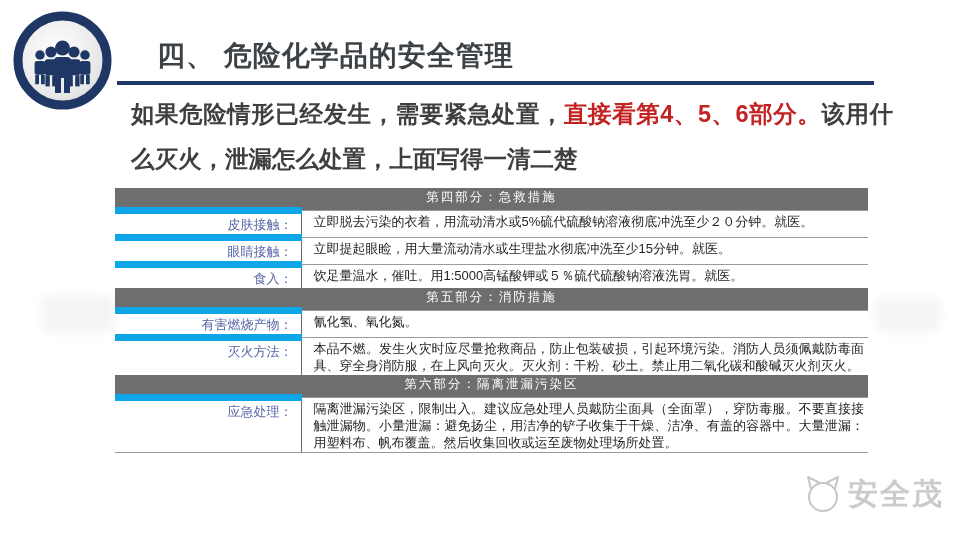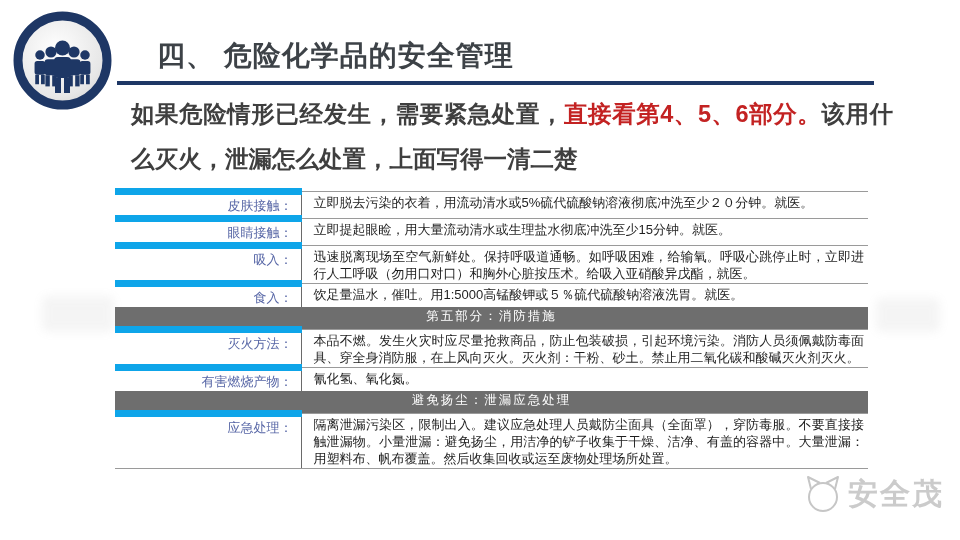--- a/index.html
+++ b/index.html
@@ -126,49 +126,48 @@
   <div class="title-underline"></div>
 
   <p class="subtitle"><span>如果危险情形已经发生，需要紧急处置，</span><span class="hl">直接看第4、5、6部分。</span><span>该用什么灭火，泄漏怎么处置，上面写得一清二楚</span></p>
 
   <table class="msds" id="msds-table">
     <colgroup>
         <col class="c-label">
         <col class="c-text">
       </colgroup>
   <tbody>
+        <tr class="section">
+          <td colspan="2">第四部分：急救措施</td>
+        </tr>
         <tr>
           <td class="label">皮肤接触：</td>
           <td class="text">立即脱去污染的衣着，用流动清水或5%硫代硫酸钠溶液彻底冲洗至少２０分钟。就医。</td>
         </tr>
         <tr>
           <td class="label">眼睛接触：</td>
           <td class="text">立即提起眼睑，用大量流动清水或生理盐水彻底冲洗至少15分钟。就医。</td>
         </tr>
         <tr>
-          <td class="label">吸入：</td>
-          <td class="text">迅速脱离现场至空气新鲜处。保持呼吸道通畅。如呼吸困难，给输氧。呼吸心跳停止时，立即进行人工呼吸（勿用口对口）和胸外心脏按压术。给吸入亚硝酸异戊酯，就医。</td>
-        </tr>
-        <tr>
           <td class="label">食入：</td>
           <td class="text">饮足量温水，催吐。用1:5000高锰酸钾或５％硫代硫酸钠溶液洗胃。就医。</td>
         </tr>
         <tr class="section">
           <td colspan="2">第五部分：消防措施</td>
         </tr>
         <tr>
+          <td class="label">有害燃烧产物：</td>
+          <td class="text">氰化氢、氧化氮。</td>
+        </tr>
+        <tr>
           <td class="label">灭火方法：</td>
           <td class="text">本品不燃。发生火灾时应尽量抢救商品，防止包装破损，引起环境污染。消防人员须佩戴防毒面具、穿全身消防服，在上风向灭火。灭火剂：干粉、砂土。禁止用二氧化碳和酸碱灭火剂灭火。</td>
         </tr>
-        <tr>
-          <td class="label">有害燃烧产物：</td>
-          <td class="text">氰化氢、氧化氮。</td>
-        </tr>
         <tr class="section">
-          <td colspan="2">避免扬尘：泄漏应急处理</td>
+          <td colspan="2">第六部分：隔离泄漏污染区</td>
         </tr>
         <tr class="last">
           <td class="label">应急处理：</td>
           <td class="text">隔离泄漏污染区，限制出入。建议应急处理人员戴防尘面具（全面罩），穿防毒服。不要直接接触泄漏物。小量泄漏：避免扬尘，用洁净的铲子收集于干燥、洁净、有盖的容器中。大量泄漏：用塑料布、帆布覆盖。然后收集回收或运至废物处理场所处置。</td>
         </tr>
       </tbody>
     </table>
 
   <div class="wm">
     <svg width="48" height="44" viewBox="0 0 48 44">

